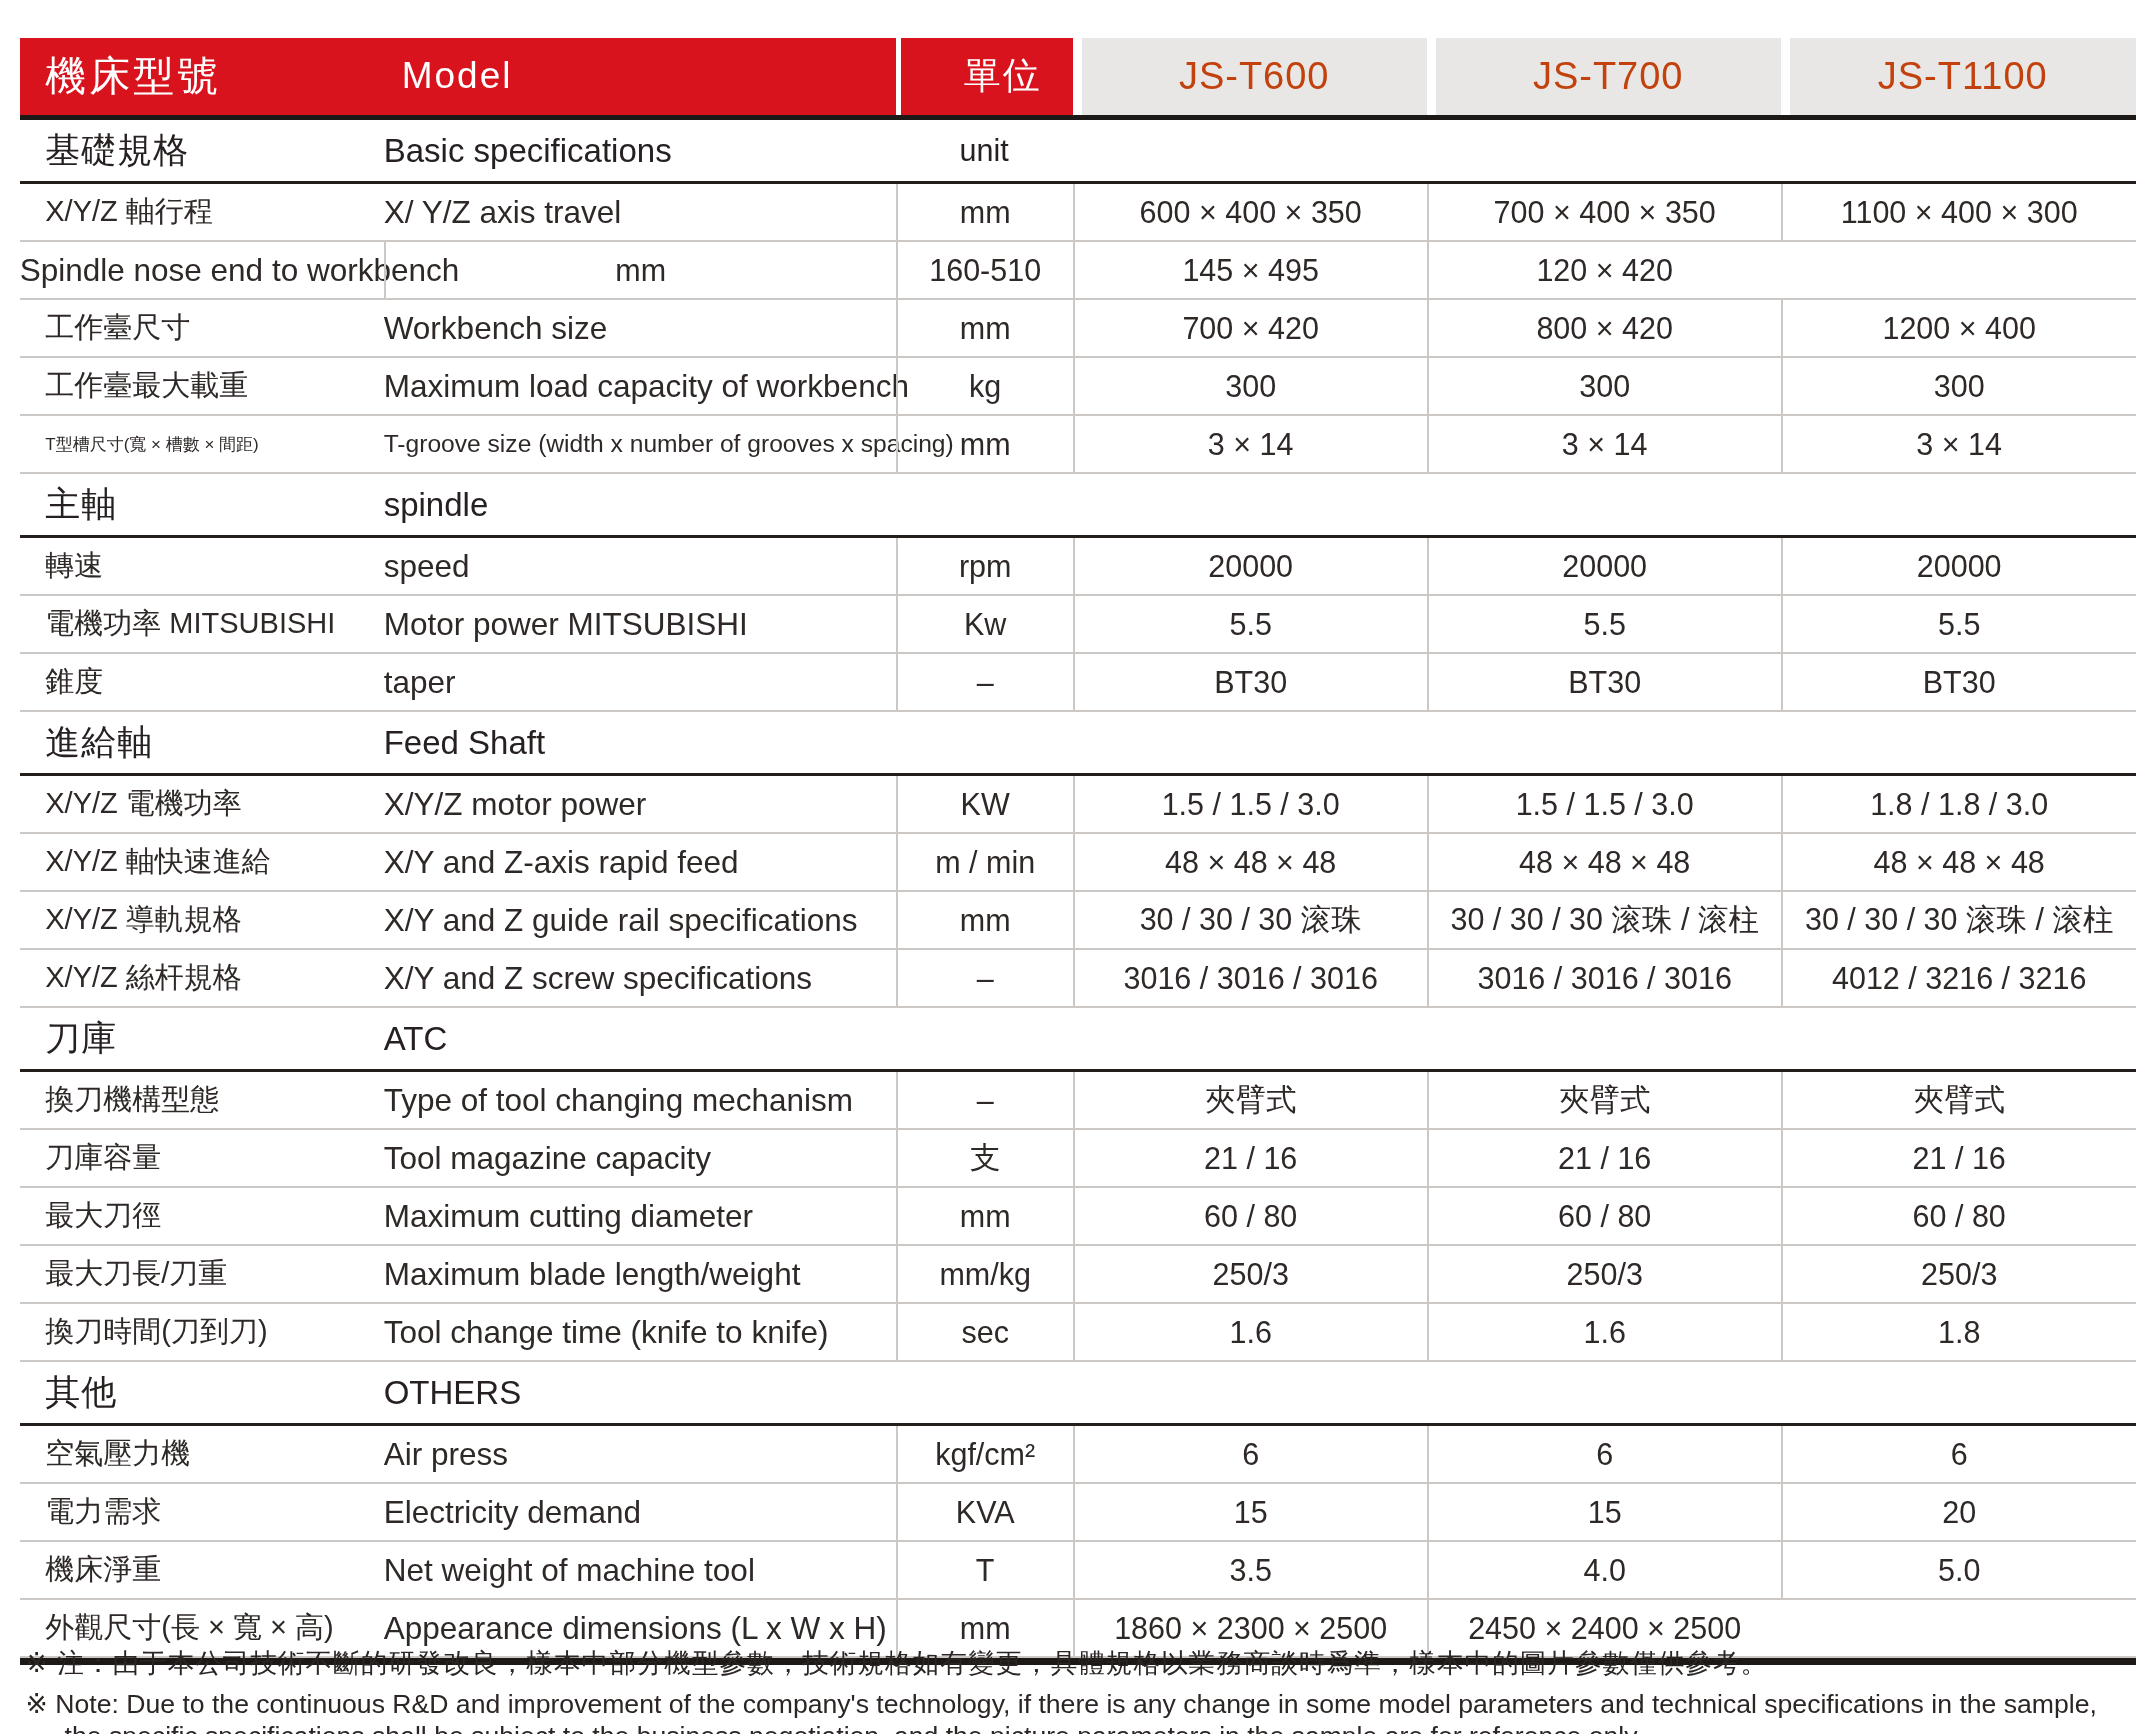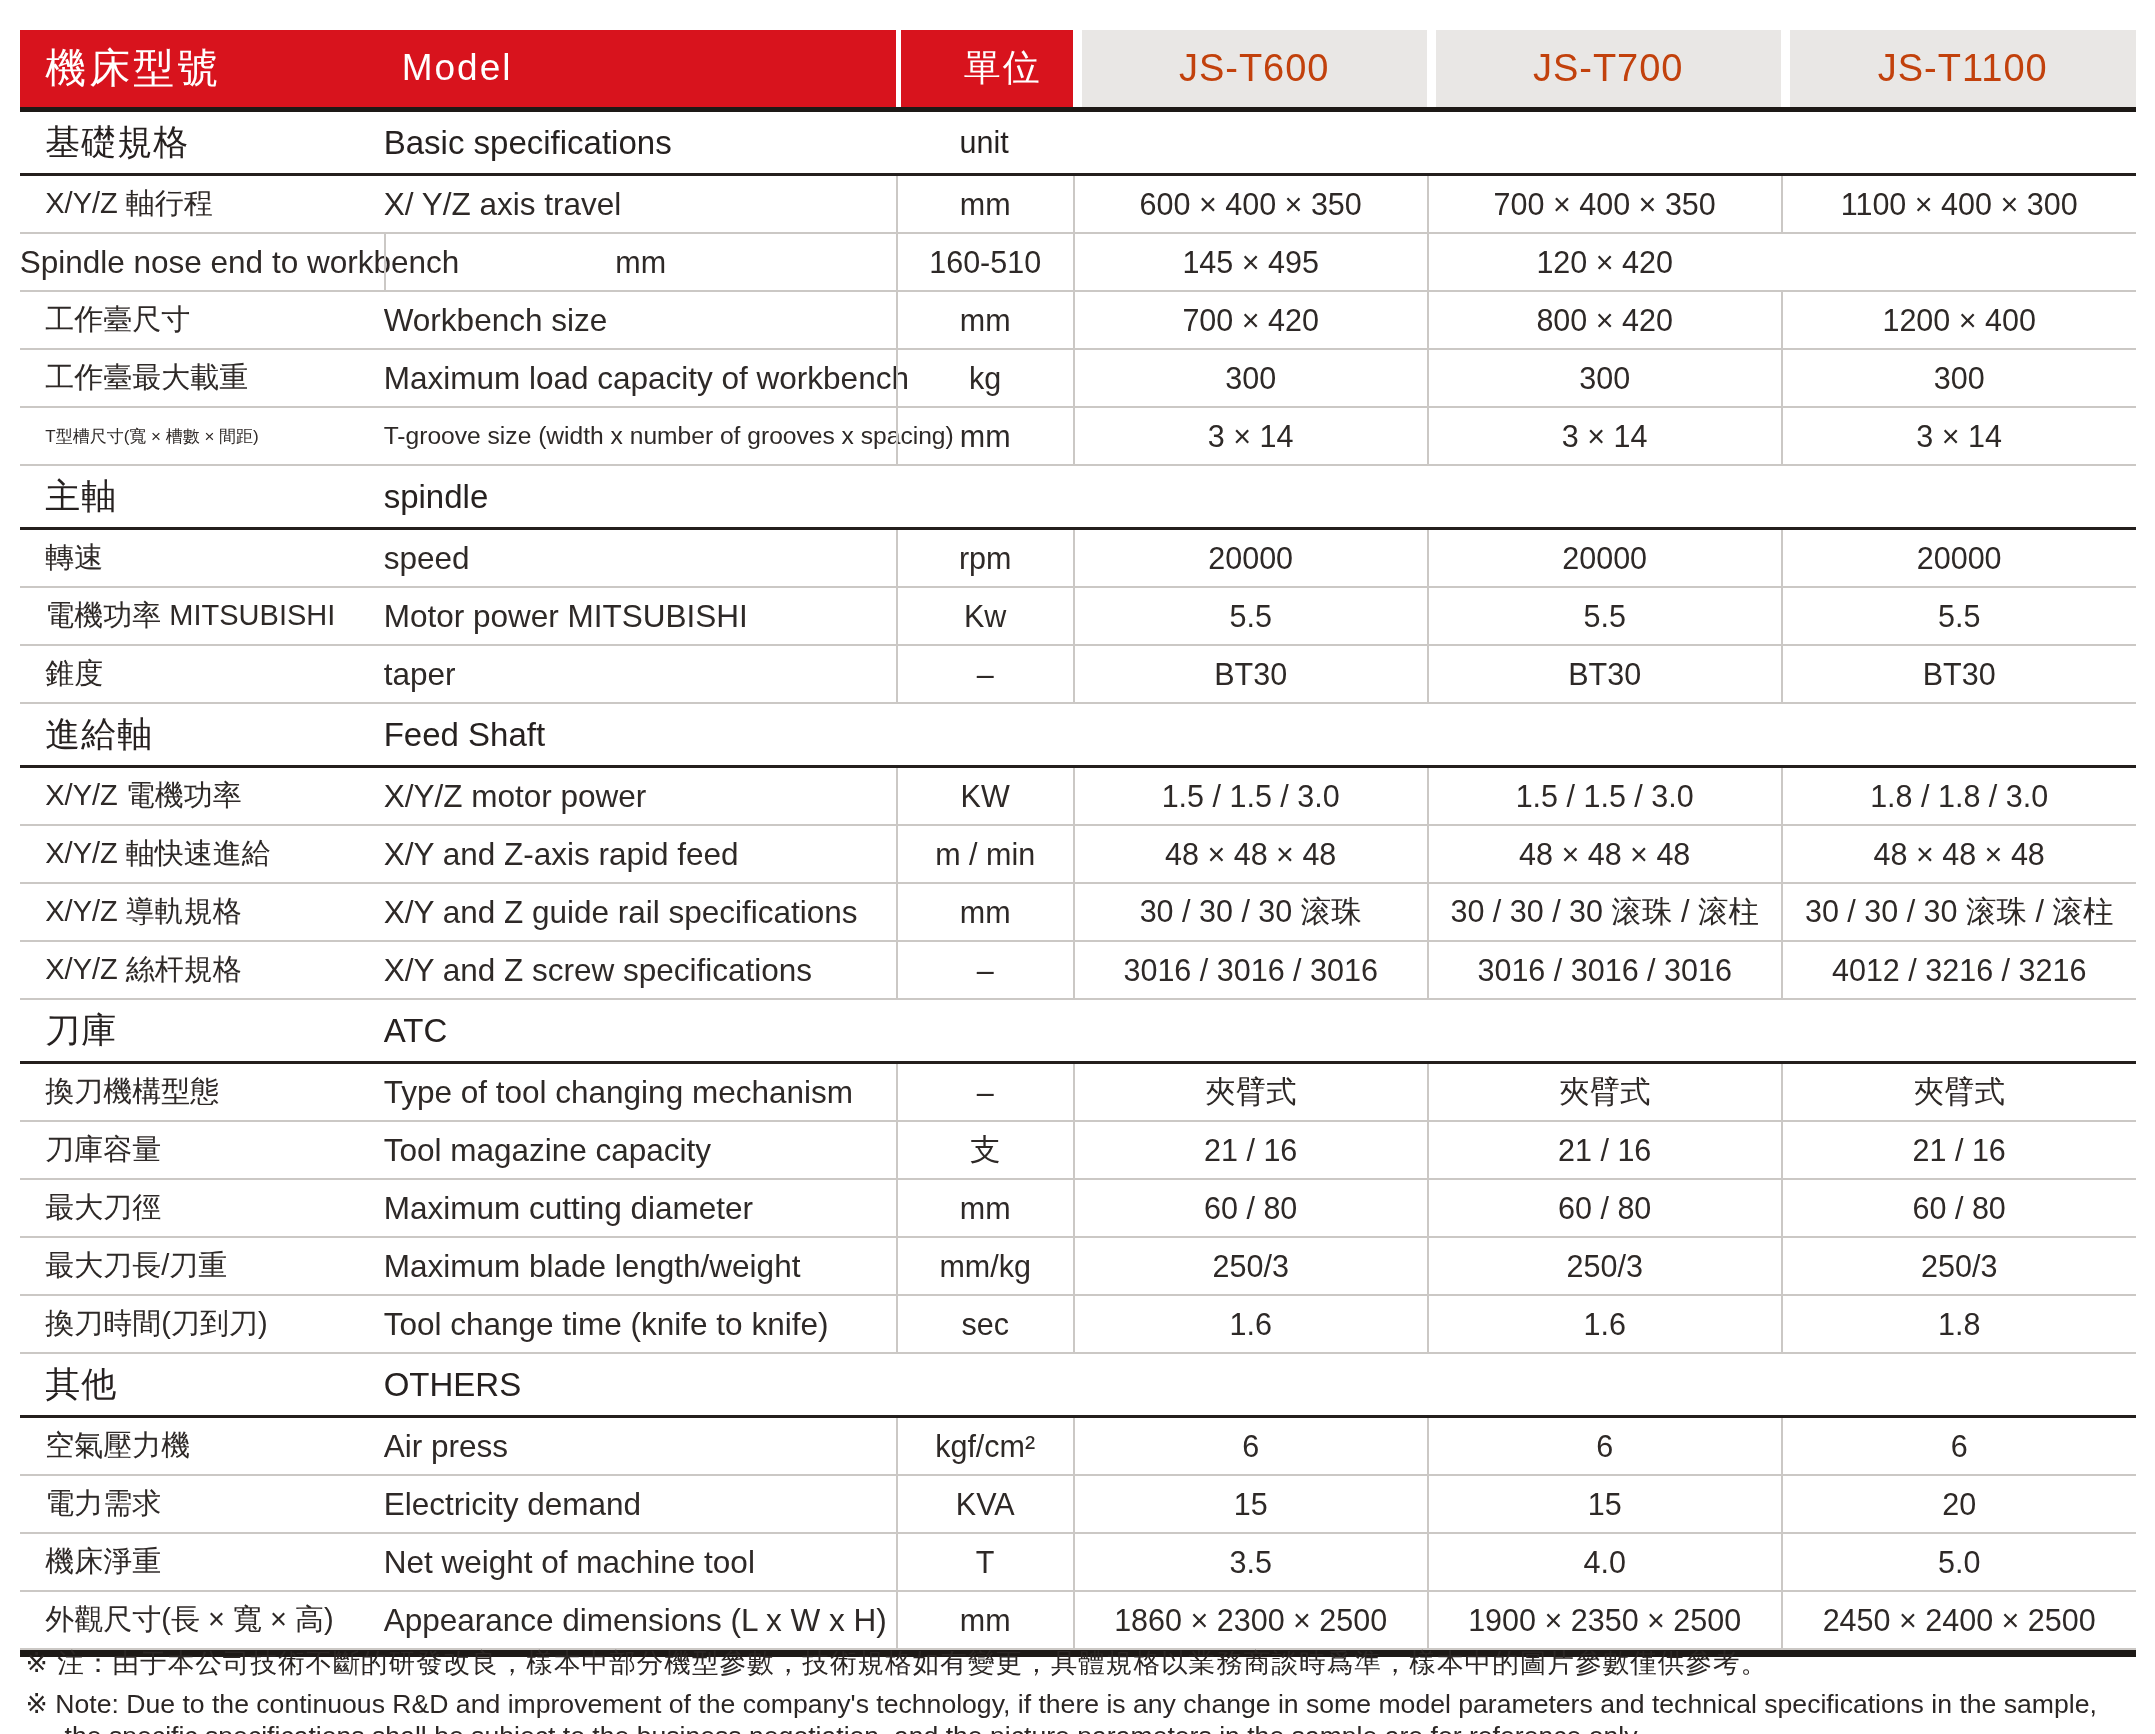--- a/index.html
+++ b/index.html
@@ -12,21 +12,21 @@
   .spec-table{position:absolute;left:19.7px;top:29.6px;width:2116px;}
 
   
   .grid-row{
     display:grid;
     grid-template-columns:364px 512px 177px 354px 354px 355px;
     align-items:center;
   }
 
   
-  .hdr{height:77px;}
+  .hdr{height:77px;margin-top:8px;}
   .hdr-label{
     grid-column:1 / 3;background:var(--red,#d8131d);height:100%;
     display:flex;align-items:center;position:relative;
   }
   .hdr-label .zh{margin-left:25.6px;font-size:41px;color:#fff;letter-spacing:3px;}
   .hdr-label .en{position:absolute;left:382px;font-size:37px;color:#fff;letter-spacing:2px;}
   .hdr-unit{
     background:var(--red,#d8131d);height:100%;box-sizing:border-box;
     border-left:5.9px solid #fff;
     display:flex;align-items:center;justify-content:center;
@@ -270,21 +270,20 @@
         <div class="c-unit">T</div>
         <div class="c-val">3.5</div>
         <div class="c-val">4.0</div>
         <div class="c-val">5.0</div>
       </div>
       <div class="grid-row data-row">
         <div class="c-zh">外觀尺寸(長 × 寬 × 高)</div>
         <div class="c-en">Appearance dimensions (L x W x H)</div>
         <div class="c-unit">mm</div>
         <div class="c-val">1860 × 2300 × 2500</div>
-        <div class="c-val">1900 × 2350 × 2500</div>
         <div class="c-val">2450 × 2400 × 2500</div>
       </div>
     </div>
 
   <div class="table-bottom"></div>
 </div>
 
 <div class="notes">
   <div class="note zh">※ 注：由于本公司技術不斷的研發改良，樣本中部分機型參數，技術規格如有變更，具體規格以業務商談時爲準，樣本中的圖片參數僅供參考。</div>
   <div class="note en">※ Note: Due to the continuous R&amp;D and improvement of the company's technology, if there is any change in some model parameters and technical specifications in the sample, the specific specifications shall be subject to the business negotiation, and the picture parameters in the sample are for reference only.</div>

